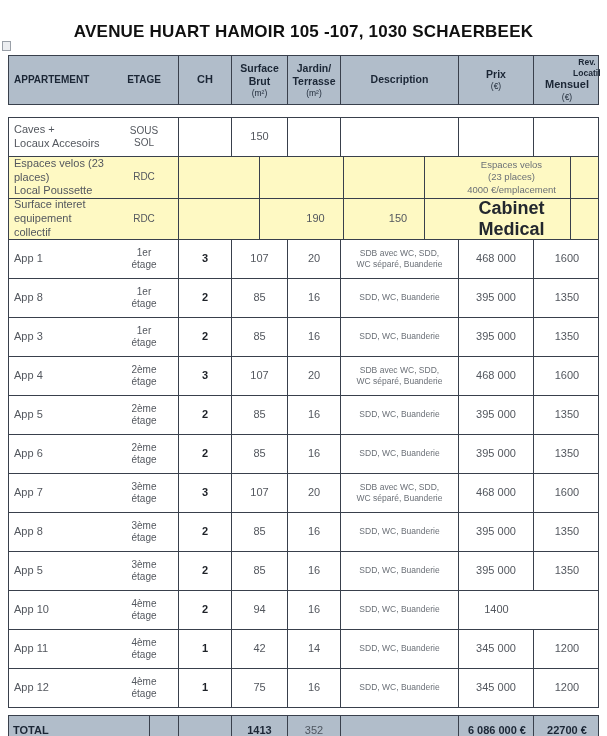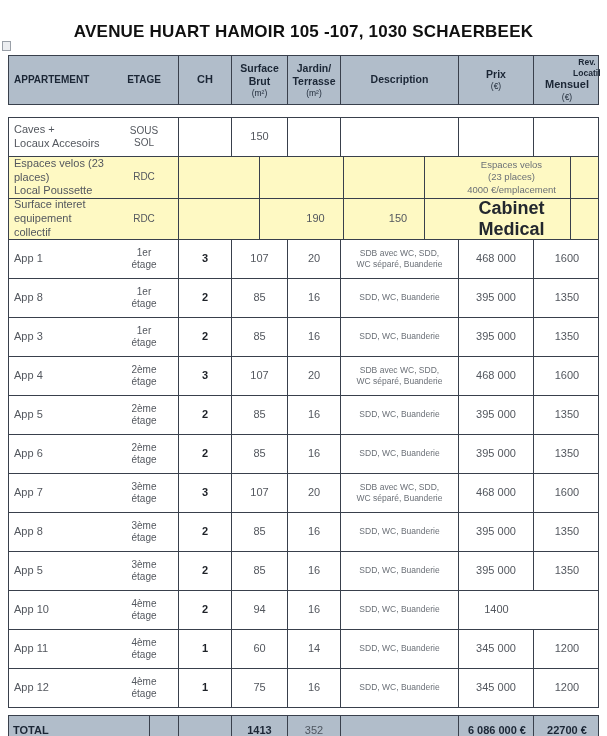--- a/index.html
+++ b/index.html
@@ -280,21 +280,21 @@
     <div class="cell c-desc">SDD,  WC, Buanderie</div>
     <div class="cell">1400</div>
   </div>
       <div class="trow grid k-app">
     <div class="cell c-name">
       <span class="name">App 11</span>
       <span class="etage">4ème
 étage</span>
     </div>
     <div class="cell c-ch">1</div>
-    <div class="cell">60</div>
+    <div class="cell">42</div>
     <div class="cell">14</div>
     <div class="cell c-desc">SDD,  WC, Buanderie</div>
     <div class="cell">345 000</div>
     <div class="cell">1200</div>
   </div>
       <div class="trow grid k-app">
     <div class="cell c-name">
       <span class="name">App 12</span>
       <span class="etage">4ème
 étage</span>

